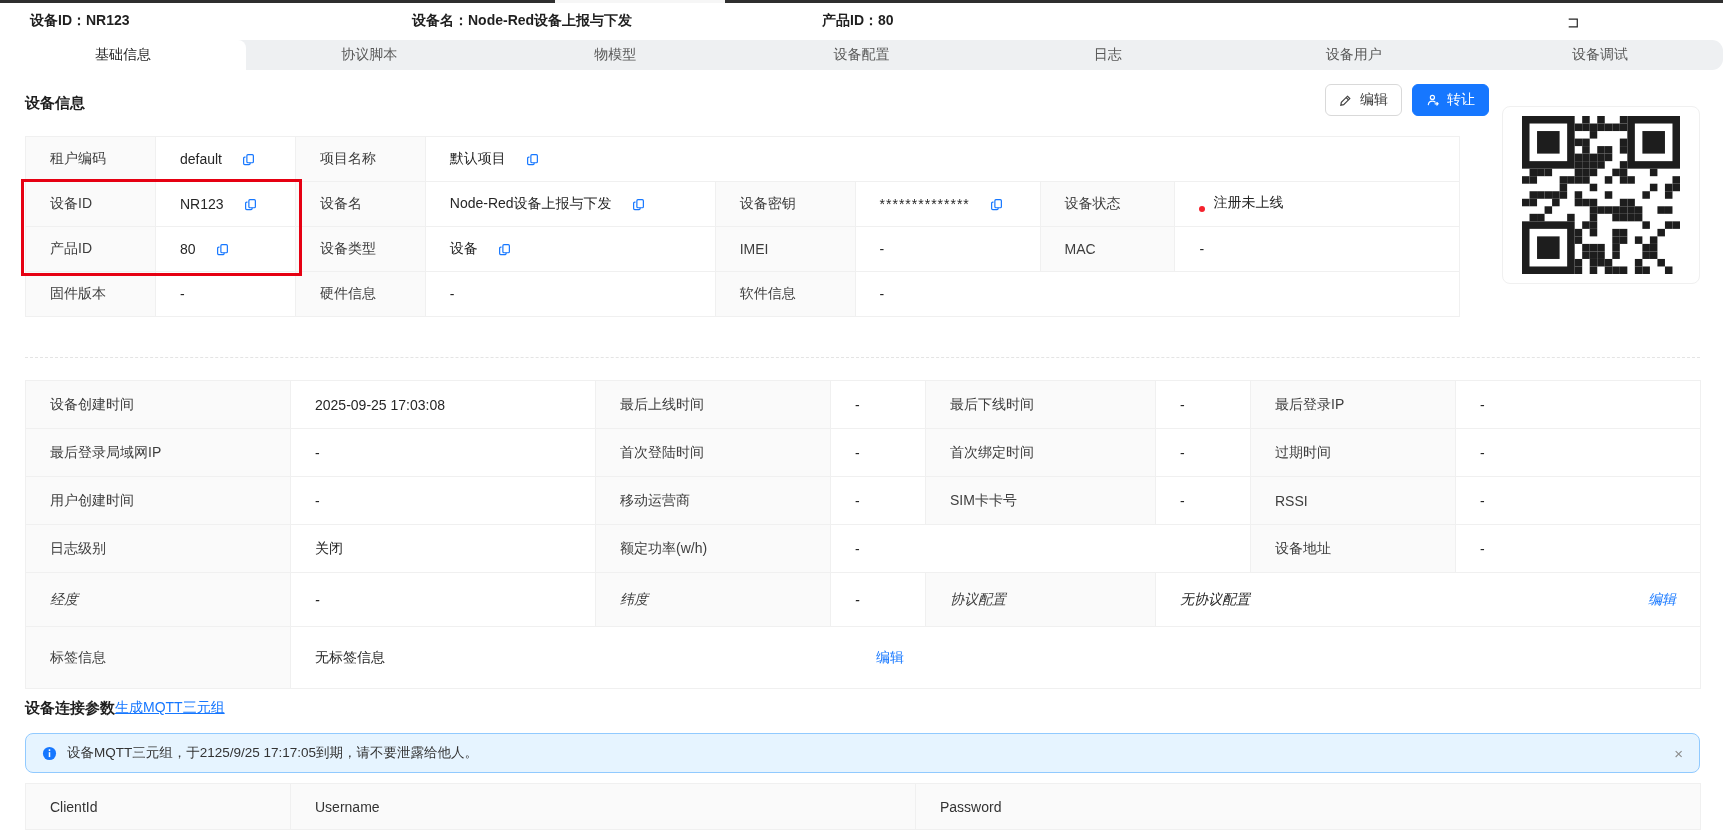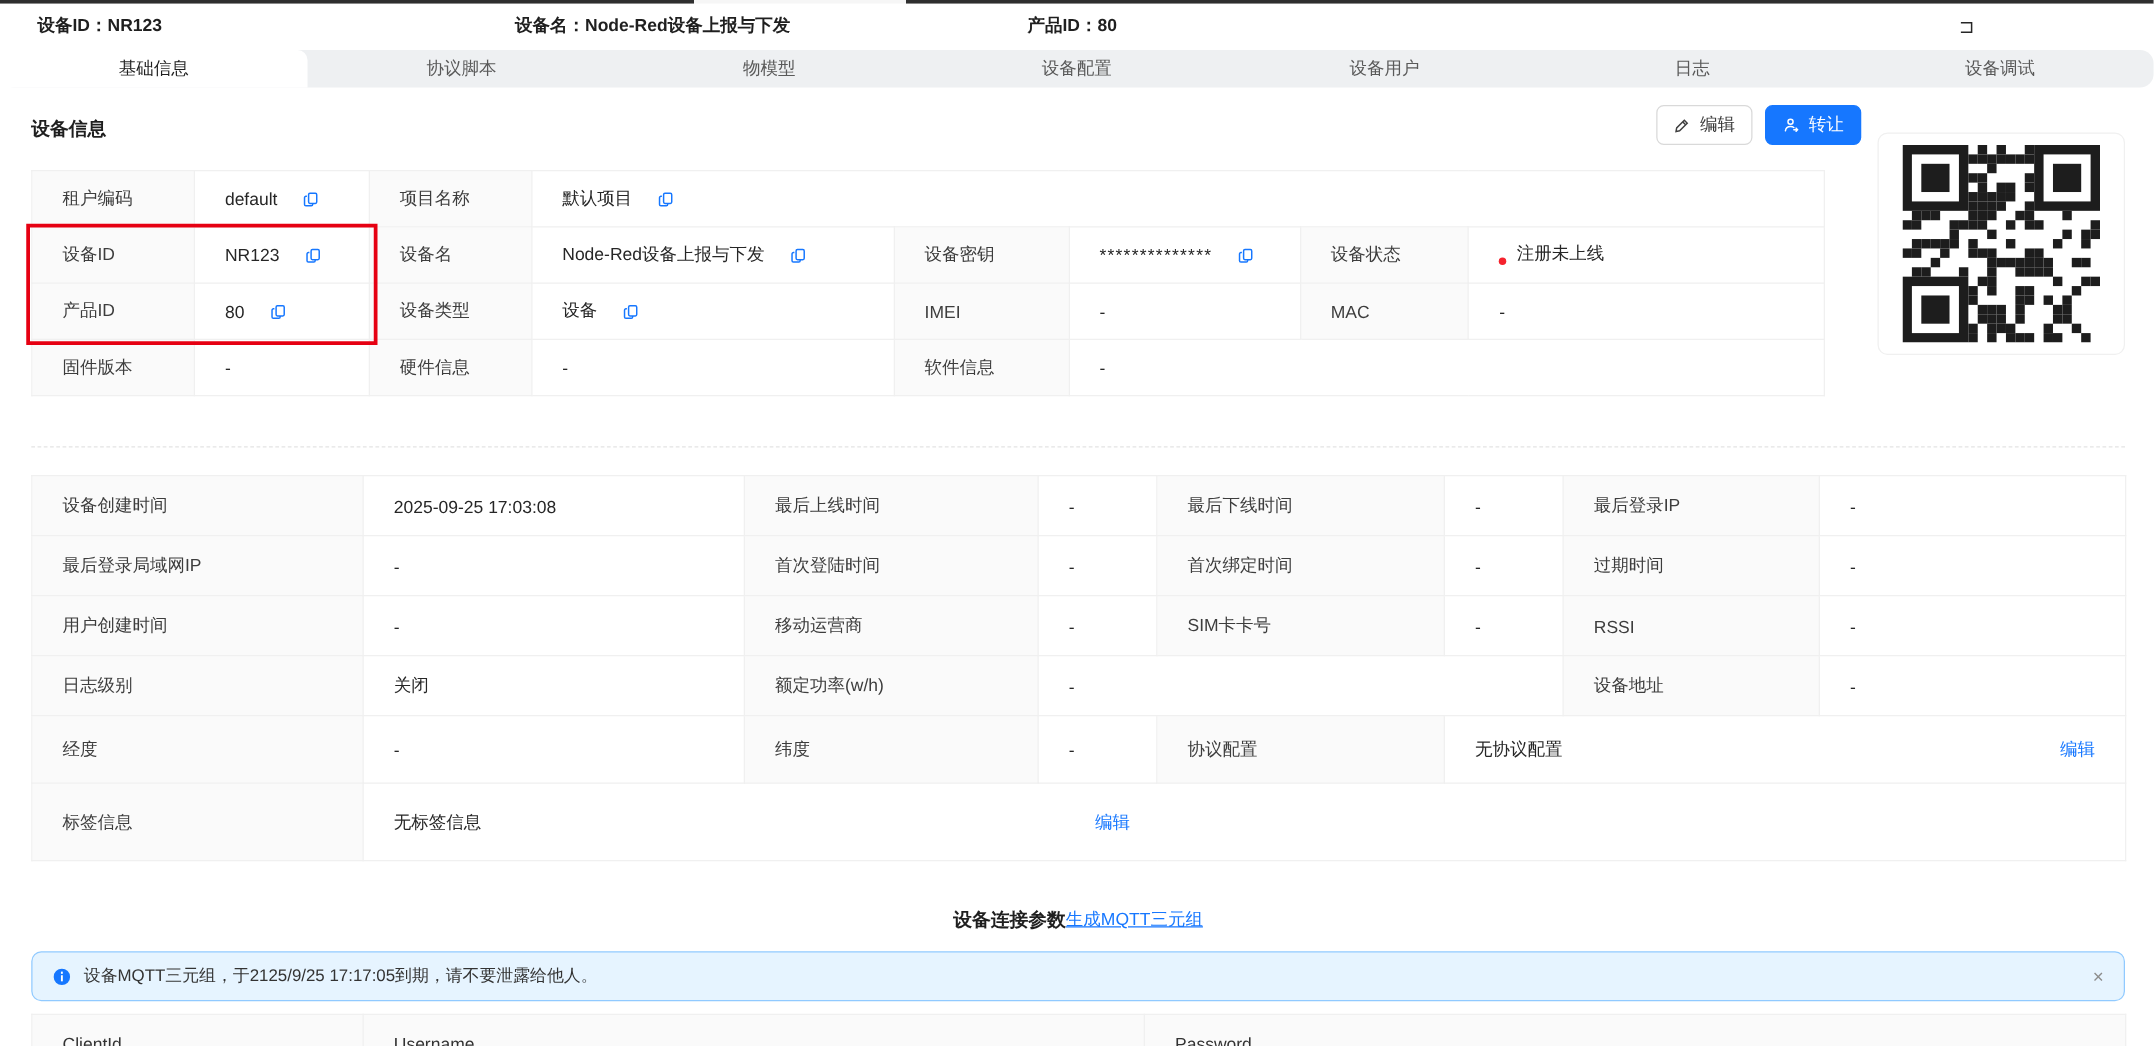--- a/index.html
+++ b/index.html
@@ -33,40 +33,40 @@
   .btn-primary { background:#1677ff; border:1px solid #1677ff; color:#fff; }
 
   .qr-card { position:absolute; top:36px; left:1502px; width:198px; height:178px; border:1px solid #f0f0f0; border-radius:8px;
              display:flex; align-items:center; justify-content:center; background:#fff; }
 
   table.tbl { border-collapse:collapse; table-layout:fixed; }
   .tbl td { border:1px solid #f0f0f0; padding:0 24px; font-size:14px; color:#262626; overflow:hidden; white-space:nowrap; }
   .tbl td.lbl { background:#fafafa; color:#3d3d3d; }
   .tbl1 td { height:45px; }
   .tbl2 td { height:48px; }
-  tr.h54 td { height:54px; }
+  tr.h54 td { height:54px;font-style:italic; }
   tr.h62 td { height:62px; }
 
   .t1-wrap { position:relative; width:1435px; }
   .red-box { position:absolute; left:-4px; top:43px; width:281px; height:97px; border:3px solid #e60012; z-index:3; pointer-events:none; }
 
   .vf { display:inline-flex; align-items:center; gap:20px; }
   .cpy { display:inline-flex; cursor:pointer; line-height:0; }
   .status { display:inline-flex; align-items:flex-end; gap:8px; }
   .dot { width:6px; height:6px; border-radius:50%; background:#f5222d; }
   .secret { letter-spacing:1px; }
 
   .dash-divider { margin-top:40px; width:1675px; border-top:1px dashed #e4e4e4; }
   .tbl2 { margin-top:22px; width:1675px;padding-left:34px; }
   .link { color:#1677ff; cursor:pointer; font-size:14px; }
   .proto-cell { display:flex; align-items:center; justify-content:space-between; }
   .tag-cell { position:relative; }
   .tag-edit { position:absolute; left:585px; top:50%; transform:translateY(-50%); }
 
-  .sec2-header { margin-top:32px; width:1675px; height:30px; display:flex; align-items:center; justify-content:center; }
+  .sec2-header { margin-top:4px; width:1675px; height:30px; display:flex; align-items:center; justify-content:flex-start; }
   .gen-link { color:#1677ff; text-decoration:underline; font-size:14px; cursor:pointer; }
 
   .banner { margin-top:10px; width:1675px; height:40px; background:#e6f4ff; border:1px solid #91caff; border-radius:8px;
             display:flex; align-items:center; gap:10px; padding:0 16px; font-size:13.5px; color:#333; }
   .banner .close { margin-left:auto; color:#8c8c8c; font-size:15px; cursor:pointer; line-height:1; }
 
   .tbl3 { margin-top:10px; width:1675px; border-collapse:collapse; table-layout:fixed; }
   .tbl3 th { background:#fafafa; border:1px solid #f0f0f0; height:46px; text-align:left; padding:0 24px; font-weight:400; font-size:14px; color:#333; }
 </style>
 </head>
@@ -83,22 +83,22 @@
         <path d="M2 2.5 H12 V11.5 H2" fill="none" stroke="#262626" stroke-width="1.4"></path>
       </svg>
   </span>
 </div>
 
 <div class="tabbar">
   <div class="tab active">基础信息</div>
   <div class="tab">协议脚本</div>
   <div class="tab">物模型</div>
   <div class="tab">设备配置</div>
+  <div class="tab">日志</div>
   <div class="tab">设备用户</div>
-  <div class="tab">日志</div>
   <div class="tab">设备调试</div>
 </div>
 
 <div class="content">
 
   <div class="sec1-header">
     <span class="sec-title">设备信息</span>
   </div>
 
   <div class="action-buttons">

